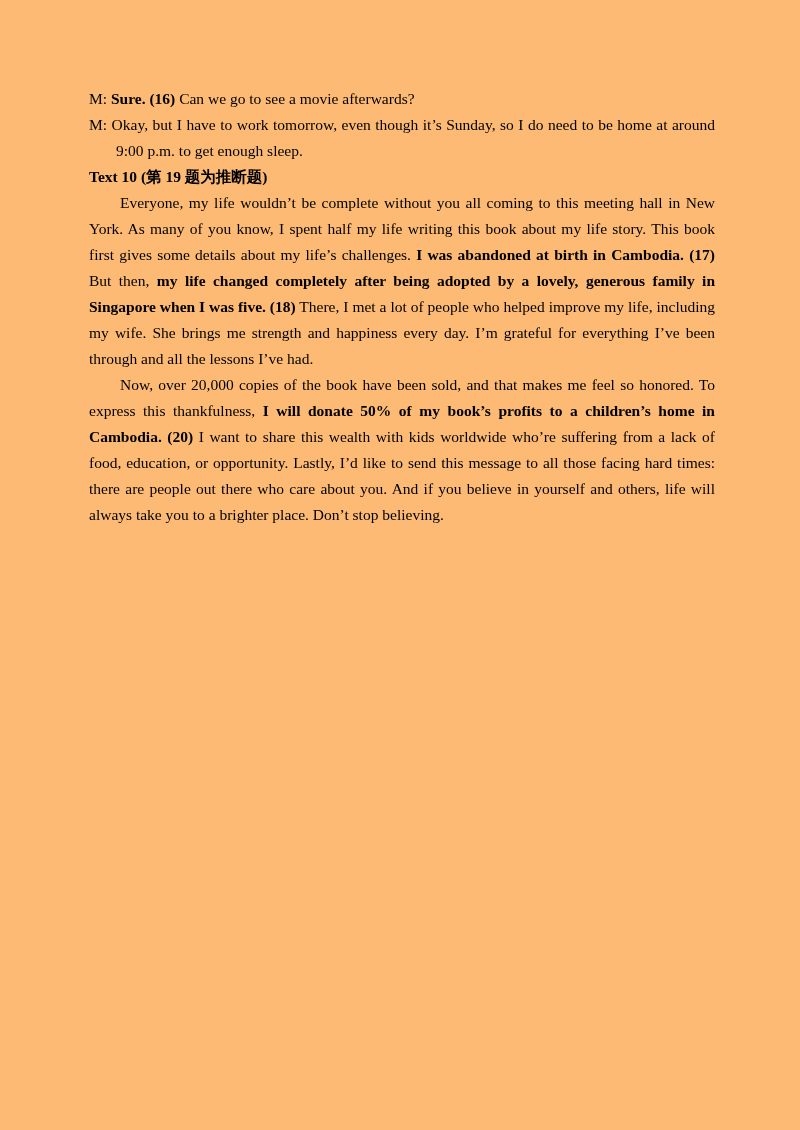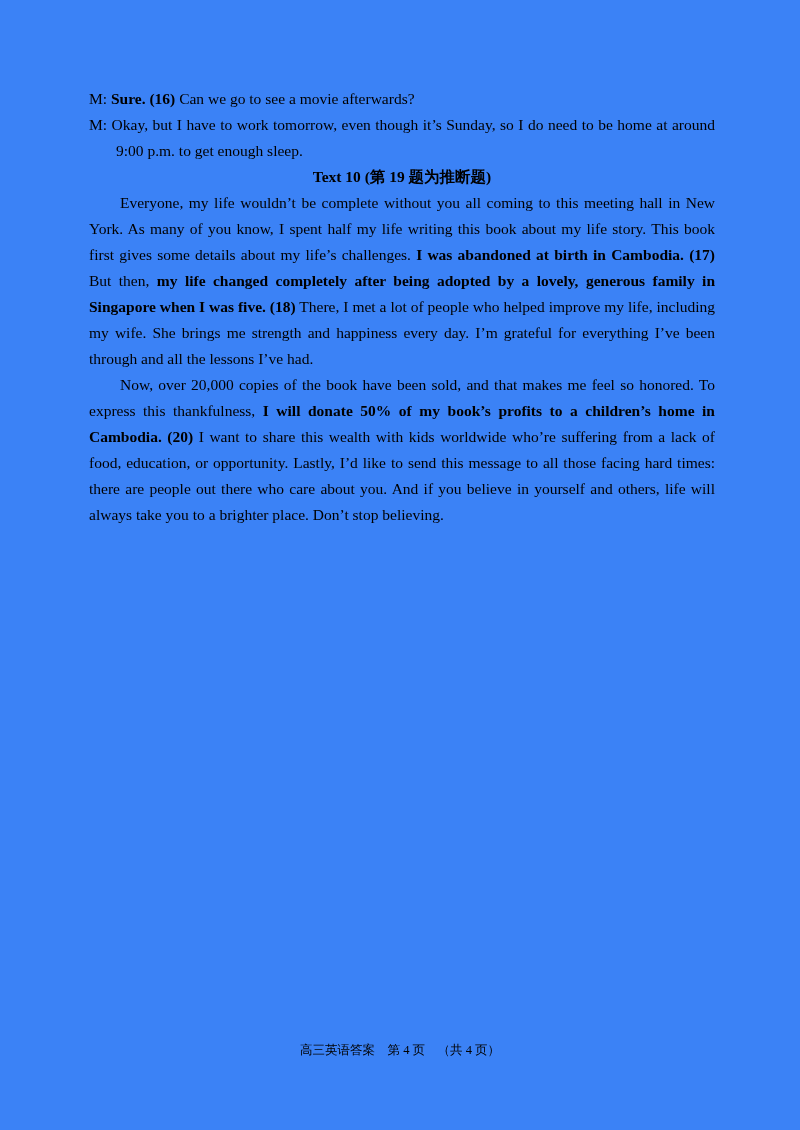--- a/index.html
+++ b/index.html
@@ -4,41 +4,41 @@
 <style>
   html, body {
     margin: 0;
     padding: 0;
     background: #ffffff;
   }
   .page {
     position: relative;
     width: 800px;
     height: 1130px;
-    background: #3b82f6;
+    background: #fdba74;
     font-family: "Liberation Serif", "DejaVu Serif", serif;
     color: #000000;
     overflow: hidden;
   }
   .content {
     position: absolute;
     left: 89px;
     top: 86px;
     width: 626px;
     font-size: 15.5px;
     line-height: 26px;
     text-align: justify;
   }
   .dialog-line {
     padding-left: 27px;
     text-indent: -27px;
   }
   .text-heading {
     font-weight: bold;
-    text-align: center;
+    text-align: left;
   }
   .para {
     text-indent: 2em;
   }
   .b {
     font-weight: bold;
   }
   .footer {
     position: absolute;
     left: 0;
@@ -54,14 +54,13 @@
 <body>
 
 <div class="page">
   <div class="content">
     <div class="dialog-line"><span>M: </span><span class="b">Sure. (16)</span><span> Can we go to see a movie afterwards?</span></div>
     <div class="dialog-line"><span>M: Okay, but I have to work tomorrow, even though it’s Sunday, so I do need to be home at around 9:00 p.m. to get enough sleep.</span></div>
     <div class="text-heading"><span class="b">Text 10 (第 19 题为推断题)</span></div>
     <div class="para"><span>Everyone, my life wouldn’t be complete without you all coming to this meeting hall in New York. As many of you know, I spent half my life writing this book about my life story. This book first gives some details about my life’s challenges. </span><span class="b">I was abandoned at birth in Cambodia. (17)</span><span> But then, </span><span class="b">my life changed completely after being adopted by a lovely, generous family in Singapore when I was five. (18)</span><span> There, I met a lot of people who helped improve my life, including my wife. She brings me strength and happiness every day. I’m grateful for everything I’ve been through and all the lessons I’ve had.</span></div>
     <div class="para"><span>Now, over 20,000 copies of the book have been sold, and that makes me feel so honored. To express this thankfulness, </span><span class="b">I will donate 50% of my book’s profits to a children’s home in Cambodia. (20)</span><span> I want to share this wealth with kids worldwide who’re suffering from a lack of food, education, or opportunity. Lastly, I’d like to send this message to all those facing hard times: there are people out there who care about you. And if you believe in yourself and others, life will always take you to a brighter place. Don’t stop believing.</span></div>
   </div>
-  <div class="footer">高三英语答案　第 4 页　（共 4 页）</div>
 </div>
 
 </body></html>

